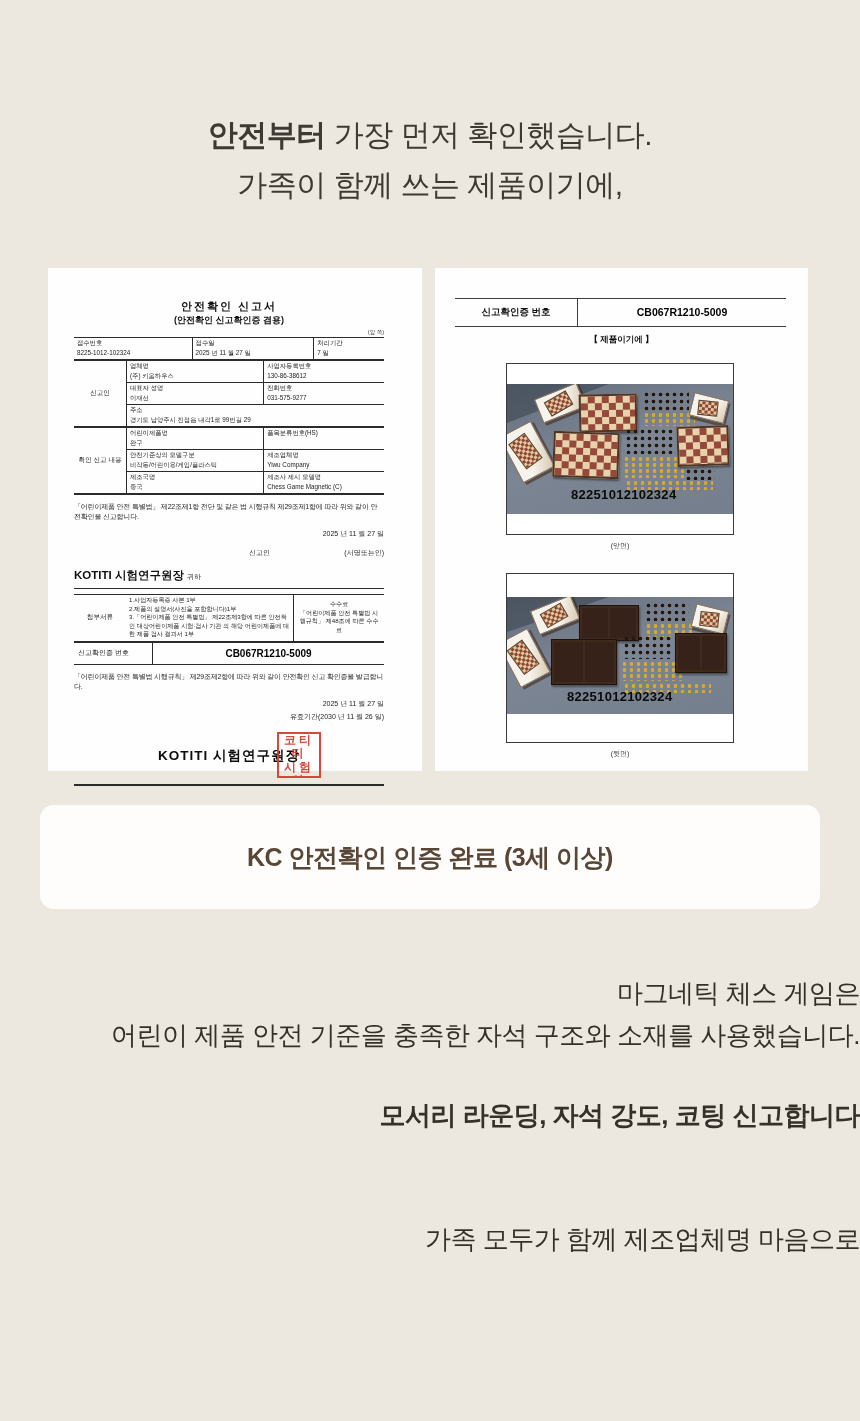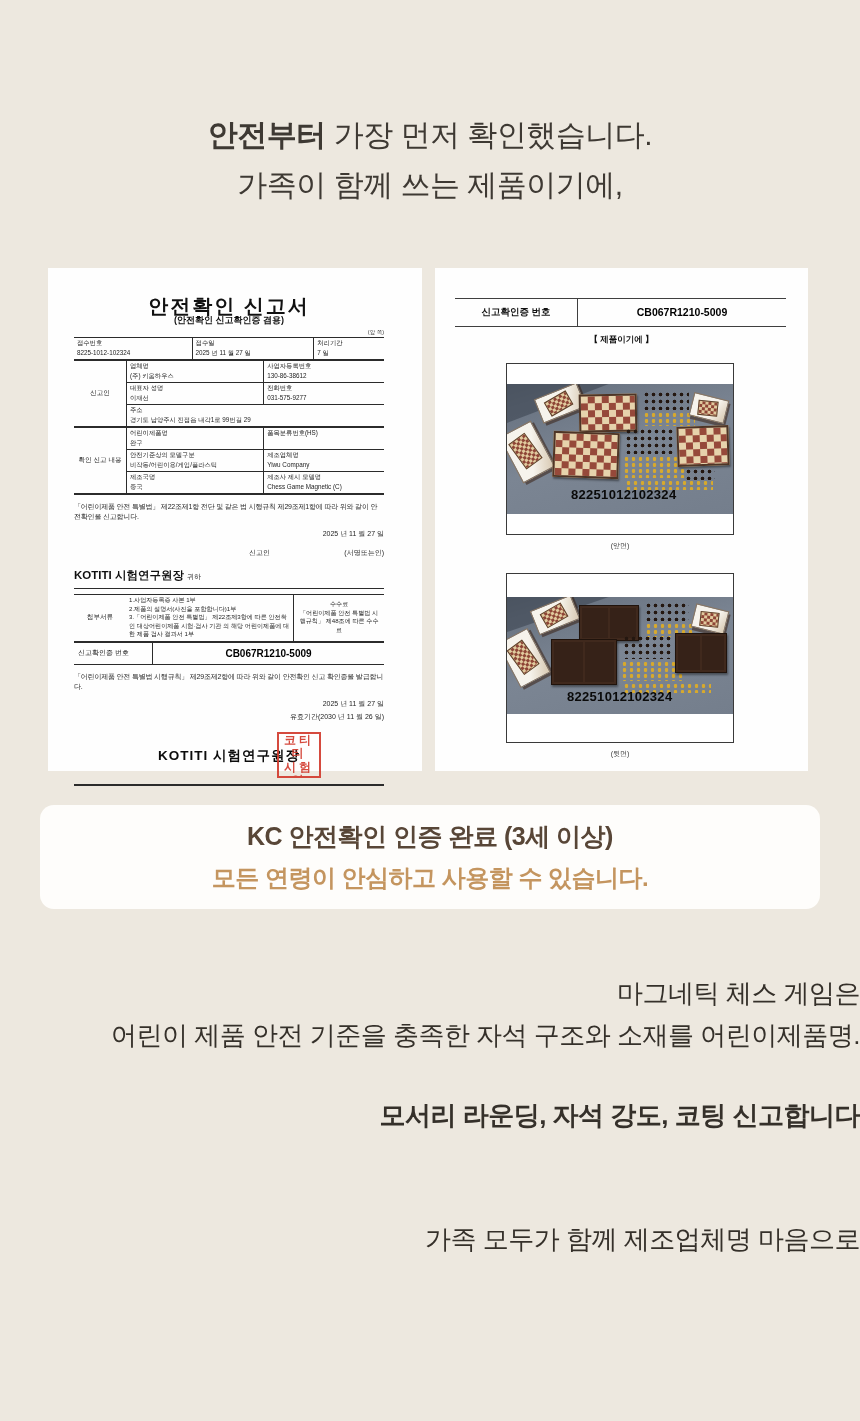--- a/index.html
+++ b/index.html
@@ -11,21 +11,21 @@
   }
   .b{font-weight:bold;}
   
   .hero{position:absolute;top:110px;left:0;width:860px;text-align:center;}
   .hero-line{font-size:30px;line-height:50px;color:#3e3933;letter-spacing:-0.5px;}
   
   .doc{position:absolute;top:268px;height:503px;background:#fefefe;box-sizing:border-box;}
   .doc-left{left:48px;width:374px;padding:30px 38px 12px 26px;}
   .doc-right{left:435px;width:373px;}
   
-  .frm-title{text-align:center;font-size:20px;font-weight:bold;color:#111;letter-spacing:2px;line-height:17px;}
+  .frm-title{text-align:center;font-size:11px;font-weight:bold;color:#111;letter-spacing:2px;line-height:17px;}
   .frm-sub{text-align:center;font-size:9px;font-weight:bold;color:#111;line-height:11px;}
   .side-note{text-align:right;font-size:5.5px;color:#333;margin:3px 0 1px 0;}
   table.frm{width:100%;border-collapse:collapse;table-layout:fixed;}
   .frm td{vertical-align:top;padding:1px 3px 2px 3px;}
   .flab{font-size:6.3px;color:#151515;line-height:8px;}
   .fval{font-size:6.3px;color:#222;line-height:8px;margin-top:2px;}
   .glab{font-size:6.6px;color:#151515;text-align:center;vertical-align:middle !important;}
   .t1{border-top:1.6px solid #2b2b2b;border-bottom:2px solid #2b2b2b;}
   .t1 td+td{border-left:1px solid #2b2b2b;}
   .t2,.t3{border-bottom:2.5px solid #2b2b2b;}
@@ -310,26 +310,25 @@
           </div>
         <div class="ph-el py" style="left:116px;top:86px;width:88px;height:10px"></div>
         <div class="pcode" style="left:60px;top:92px">82251012102324</div>
       </div>
     </div>
     <div class="caption cap2">(뒷면)</div>
   </section>
 
   <div class="kc-banner">
     <div class="kc1">KC 안전확인 인증 완료 (3세 이상)</div>
-    <div class="kc2">모든 연령이 안심하고 사용할 수 있습니다.</div>
   </div>
 
   <div class="copy copy1">
     <div>마그네틱 체스 게임은</div>
-    <div>어린이 제품 안전 기준을 충족한 자석 구조와 소재를 어린이제품명.</div>
+    <div>어린이 제품 안전 기준을 충족한 자석 구조와 소재를 사용했습니다.</div>
   </div>
   <div class="copy copy2">
     <div class="b">모서리 라운딩, 자석 강도, 코팅 신고합니다</div>
   </div>
   <div class="copy copy3">
     <div>가족 모두가 함께 제조업체명 마음으로</div>
   </div>
 
 </div>
 

